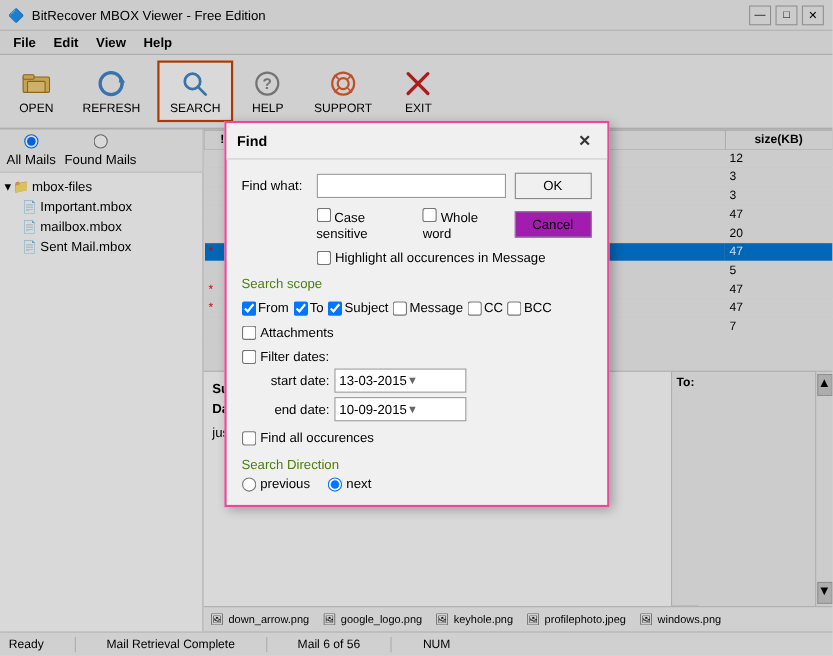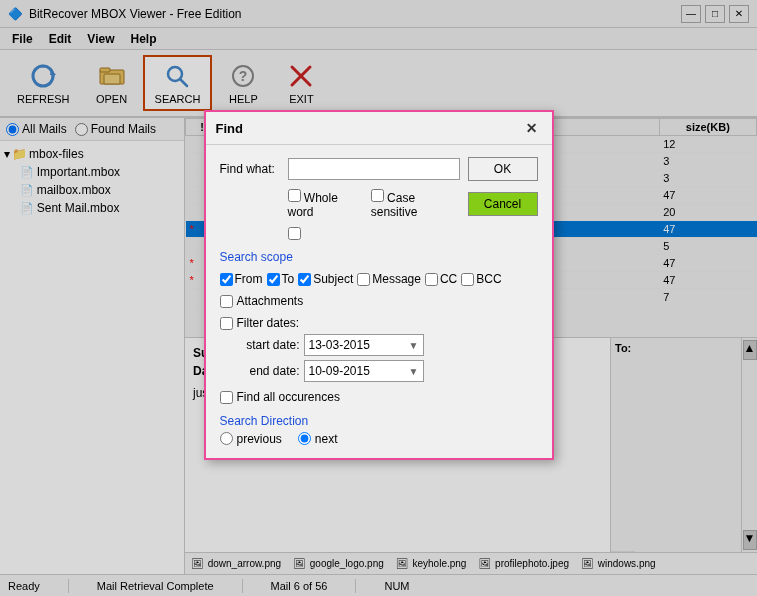--- a/index.html
+++ b/index.html
@@ -20,21 +20,21 @@
     .tool-btn { display: flex; flex-direction: column; align-items: center; justify-content: center; padding: 4px 10px; border: 1px solid transparent; cursor: pointer; gap: 3px; min-width: 54px; height: 56px; font-size: 11px; }
     .tool-btn.active { border: 2px solid #ff6600; background: #fff; }
     .tool-icon { width: 28px; height: 28px; display: flex; align-items: center; justify-content: center; }
 
     
     .main-area { display: flex; height: calc(596px - 28px - 22px - 68px - 22px); }
 
     
     .left-panel { width: 185px; border-right: 1px solid #ccc; background: #fff; display: flex; flex-direction: column; }
     .radio-bar { display: flex; align-items: center; gap: 8px; padding: 4px 6px; background: #f5f5f5; border-bottom: 1px solid #ddd; }
-    .radio-label { display: flex; align-items: center; gap: 3px; cursor: pointer; }
+    .radio-label { display: flex; align-items: center; gap: 3px; cursor: pointer; flex-direction: column; }
     .tree-view { flex: 1; overflow-y: auto; padding: 4px; }
     .tree-root { display: flex; align-items: center; gap: 2px; padding: 2px 0; cursor: pointer; }
     .tree-root span { font-size: 12px; }
     .folder-icon { color: #e8a000; font-size: 14px; }
     .tree-children { padding-left: 16px; }
     .tree-item { display: flex; align-items: center; gap: 3px; padding: 2px 0; cursor: pointer; }
     .file-icon { color: #888; font-size: 11px; }
 
     
     .right-panel { flex: 1; display: flex; flex-direction: column; overflow: hidden; }
@@ -60,31 +60,31 @@
     
     .overlay { position: absolute; top: 0; left: 0; width: 757px; height: 596px; background: rgba(0,0,0,0.15); z-index: 100; display: flex; align-items: flex-start; justify-content: center; padding-top: 110px; }
     .dialog { background: #f0f0f0; border: 2px solid #ec4899; box-shadow: 3px 3px 10px rgba(0,0,0,0.3); width: 350px; font-size: 12px; }
     .dialog-title { background: #f0f0f0; border-bottom: 1px solid #ccc; padding: 6px 10px; display: flex; align-items: center; justify-content: space-between; font-size: 13px; font-weight: 600; }
     .dialog-close { width: 20px; height: 20px; cursor: pointer; display: flex; align-items: center; justify-content: center; font-size: 14px; color: #333; }
     .dialog-body { padding: 12px 14px; display: flex; flex-direction: column; gap: 8px; }
     .find-row { display: flex; align-items: center; gap: 8px; }
     .find-label { font-size: 12px; min-width: 60px; }
     .find-input { flex: 1; height: 22px; border: 1px solid #999; padding: 2px 4px; font-size: 12px; background: white; }
     .btn-ok { min-width: 70px; height: 24px; background: #f0f0f0; border: 1px solid #888; cursor: pointer; font-size: 12px; }
-    .btn-cancel { min-width: 70px; height: 24px; background: #84cc16; border: 1px solid #888; cursor: pointer; font-size: 12px; }
-    .section-label { font-size: 12px; color: #1d4ed8; margin-top: 2px; }
+    .btn-cancel { min-width: 70px; height: 24px; background: #a21caf; border: 1px solid #888; cursor: pointer; font-size: 12px; }
+    .section-label { font-size: 12px; color: #4d7c0f; margin-top: 2px; }
     .scope-row { display: flex; align-items: center; gap: 4px; flex-wrap: wrap; }
     .scope-row label { display: flex; align-items: center; gap: 2px; cursor: pointer; }
     .date-row { display: flex; align-items: center; gap: 4px; margin-left: 20px; }
     .date-row label { min-width: 60px; text-align: right; font-size: 12px; }
-    .date-input { width: 120px; height: 22px; border: 1px solid #999; padding: 2px 4px; font-size: 12px; background: white; display: flex; align-items: center; justify-content: space-between; }
+    .date-input { width: 120px; height: 22px; border: 1px solid #999; padding: 2px 4px; font-size: 12px; background: white; display: flex; align-items: center; }
     .date-input-text { font-size: 12px; }
     .date-dropdown { font-size: 10px; color: #666; }
     .direction-row { display: flex; align-items: center; gap: 16px; }
-    .direction-row label { display: flex; align-items: flex-start; gap: 4px; cursor: pointer; }
+    .direction-row label { display: flex; align-items: center; gap: 4px; cursor: pointer; }
     .highlight-row label { display: flex; align-items: center; gap: 4px; cursor: pointer; }
     .filter-row label { display: flex; align-items: center; gap: 4px; cursor: pointer; }
     .attachments-row label { display: flex; align-items: center; gap: 4px; cursor: pointer; }
   </style>
 </head>
 <body>
 
 <div class="title-bar">
   <div class="title-bar-left">
     <span>🔷</span>
@@ -100,55 +100,68 @@
 <div class="menu-bar">
   <span class="menu-item">File</span>
   <span class="menu-item">Edit</span>
   <span class="menu-item">View</span>
   <span class="menu-item">Help</span>
 </div>
 
 <div class="toolbar">
   <div class="tool-btn">
     <div class="tool-icon">
+      <svg width="28" height="24" viewBox="0 0 28 24">
+          <rect x="2" y="6" width="24" height="14" rx="1" fill="#e8c060" stroke="#a07820" stroke-width="1"></rect>
+          <rect x="2" y="4" width="10" height="4" rx="1" fill="#e8c060" stroke="#a07820" stroke-width="1"></rect>
+          <rect x="6" y="10" width="16" height="10" rx="1" fill="#f0d080" stroke="#a07820" stroke-width="1"></rect>
+        </svg>
+    </div>
+    <span>OPEN</span>
+  </div>
+  <div class="tool-btn">
+    <div class="tool-icon">
       <svg width="26" height="26" viewBox="0 0 26 26">
           <path d="M13 3 A10 10 0 0 1 23 13" fill="none" stroke="#4488cc" stroke-width="3" stroke-linecap="round"></path>
           <path d="M23 13 A10 10 0 0 1 3 13 A10 10 0 0 1 13 3" fill="none" stroke="#4488cc" stroke-width="3" stroke-linecap="round"></path>
           <polygon points="21,6 26,12 20,12" fill="#4488cc"></polygon>
         </svg>
     </div>
     <span>REFRESH</span>
   </div>
-  <div class="tool-btn">
-    <div class="tool-icon">
-      <svg width="28" height="24" viewBox="0 0 28 24">
-          <rect x="2" y="6" width="24" height="14" rx="1" fill="#e8c060" stroke="#a07820" stroke-width="1"></rect>
-          <rect x="2" y="4" width="10" height="4" rx="1" fill="#e8c060" stroke="#a07820" stroke-width="1"></rect>
-          <rect x="6" y="10" width="16" height="10" rx="1" fill="#f0d080" stroke="#a07820" stroke-width="1"></rect>
-        </svg>
-    </div>
-    <span>OPEN</span>
-  </div>
   <div class="tool-btn active" style="border: 2px solid #cc4400;">
     <div class="tool-icon">
       <svg width="26" height="26" viewBox="0 0 26 26">
           <circle cx="11" cy="11" r="7" fill="none" stroke="#4488cc" stroke-width="2.5"></circle>
           <line x1="16" y1="16" x2="23" y2="23" stroke="#4488cc" stroke-width="2.5" stroke-linecap="round"></line>
         </svg>
     </div>
     <span>SEARCH</span>
   </div>
   <div class="tool-btn">
     <div class="tool-icon">
       <svg width="26" height="26" viewBox="0 0 26 26">
           <circle cx="13" cy="13" r="10" fill="none" stroke="#888" stroke-width="2"></circle>
           <text x="13" y="18" text-anchor="middle" font-size="14" fill="#888" font-weight="bold">?</text>
         </svg>
     </div>
     <span>HELP</span>
+  </div>
+  <div class="tool-btn">
+    <div class="tool-icon">
+      <svg width="26" height="26" viewBox="0 0 26 26">
+          <circle cx="13" cy="13" r="10" fill="none" stroke="#e06030" stroke-width="2"></circle>
+          <circle cx="13" cy="13" r="5" fill="none" stroke="#e06030" stroke-width="2"></circle>
+          <line x1="5" y1="5" x2="9" y2="9" stroke="#e06030" stroke-width="1.5"></line>
+          <line x1="21" y1="5" x2="17" y2="9" stroke="#e06030" stroke-width="1.5"></line>
+          <line x1="5" y1="21" x2="9" y2="17" stroke="#e06030" stroke-width="1.5"></line>
+          <line x1="21" y1="21" x2="17" y2="17" stroke="#e06030" stroke-width="1.5"></line>
+        </svg>
+    </div>
+    <span>SUPPORT</span>
   </div>
   <div class="tool-btn">
     <div class="tool-icon">
       <svg width="26" height="26" viewBox="0 0 26 26">
           <line x1="4" y1="4" x2="22" y2="22" stroke="#cc2222" stroke-width="3" stroke-linecap="round"></line>
           <line x1="22" y1="4" x2="4" y2="22" stroke="#cc2222" stroke-width="3" stroke-linecap="round"></line>
         </svg>
     </div>
     <span>EXIT</span>
   </div>
@@ -335,32 +348,33 @@
 
       <div class="find-row">
         <label class="find-label">Find what:</label>
         <input class="find-input" type="text" placeholder="" style="">
         <button class="btn-ok">OK</button>
       </div>
 
       <div style="display:flex;align-items:center;gap:10px;margin-left:68px;">
         <label>
           <input type="checkbox" style="">
-          <span>Whole word</span>
+          <span>Case sensitive</span>
         </label>
         <label>
           <input type="checkbox" style="">
-          <span>Case sensitive</span>
+          <span>Whole word</span>
         </label>
         <button class="btn-cancel">Cancel</button>
       </div>
 
       <div class="highlight-row" style="margin-left:68px;">
         <label>
           <input type="checkbox" style="">
+          <span>Highlight all occurences in Message</span>
         </label>
       </div>
 
       <div>
         <div class="section-label">Search scope</div>
         <div class="scope-row" style="margin-top:8px;">
           <label>
             <input type="checkbox" checked="" style="">
             <span>From</span>
           </label>

